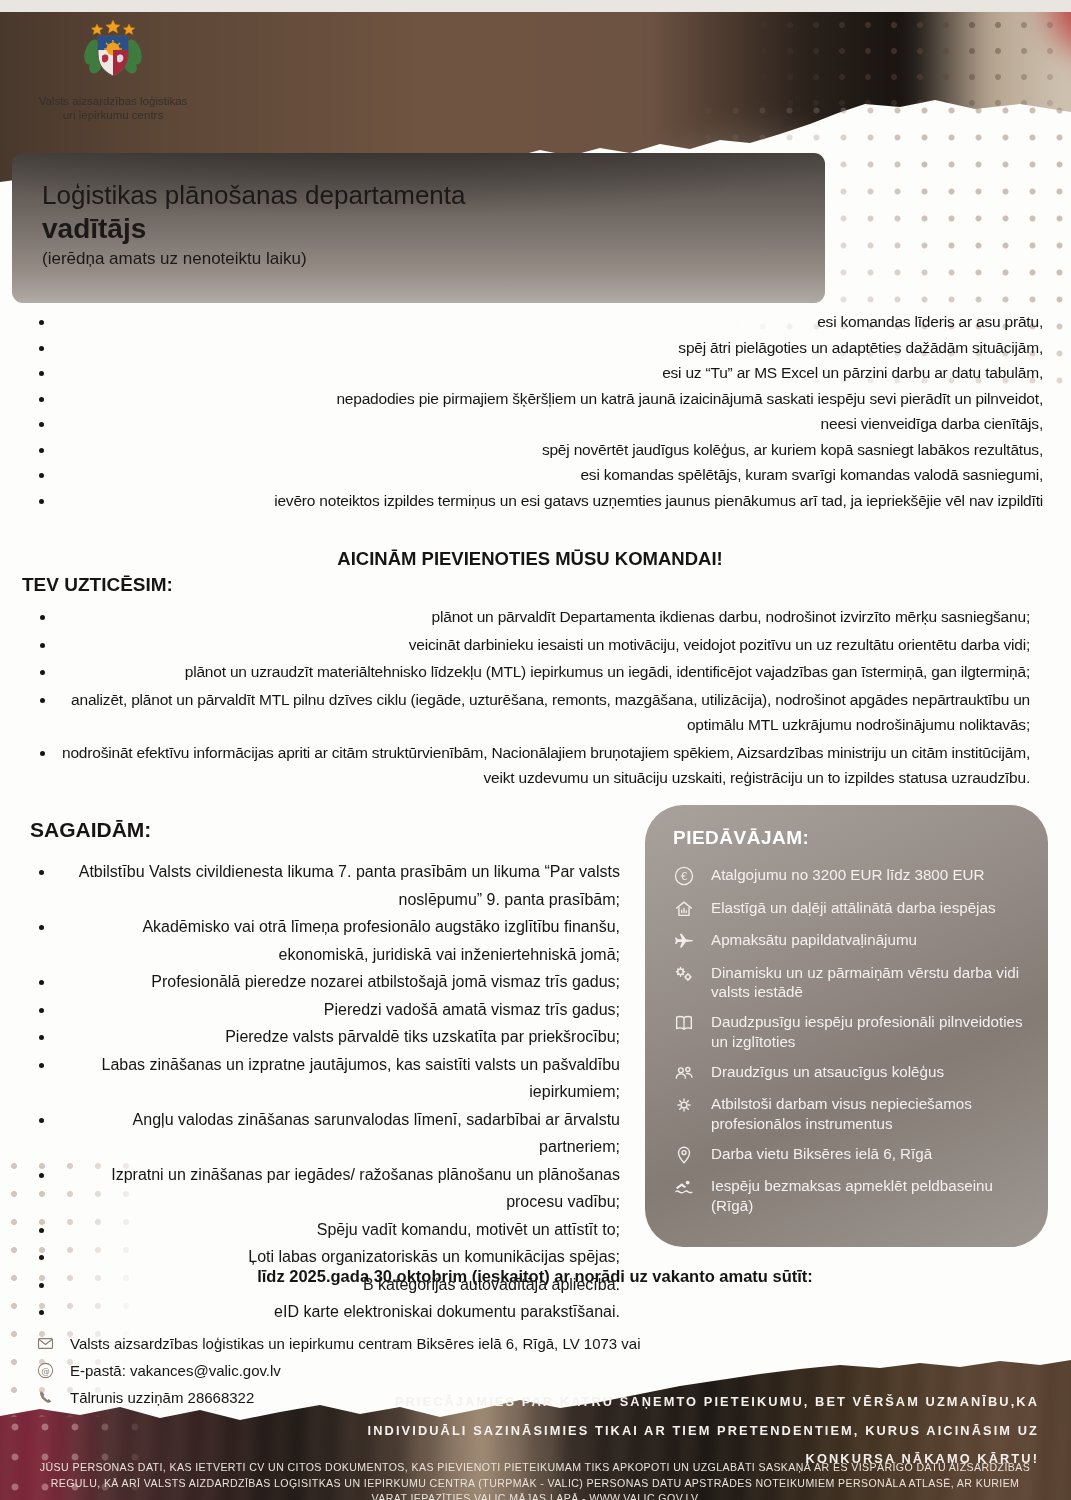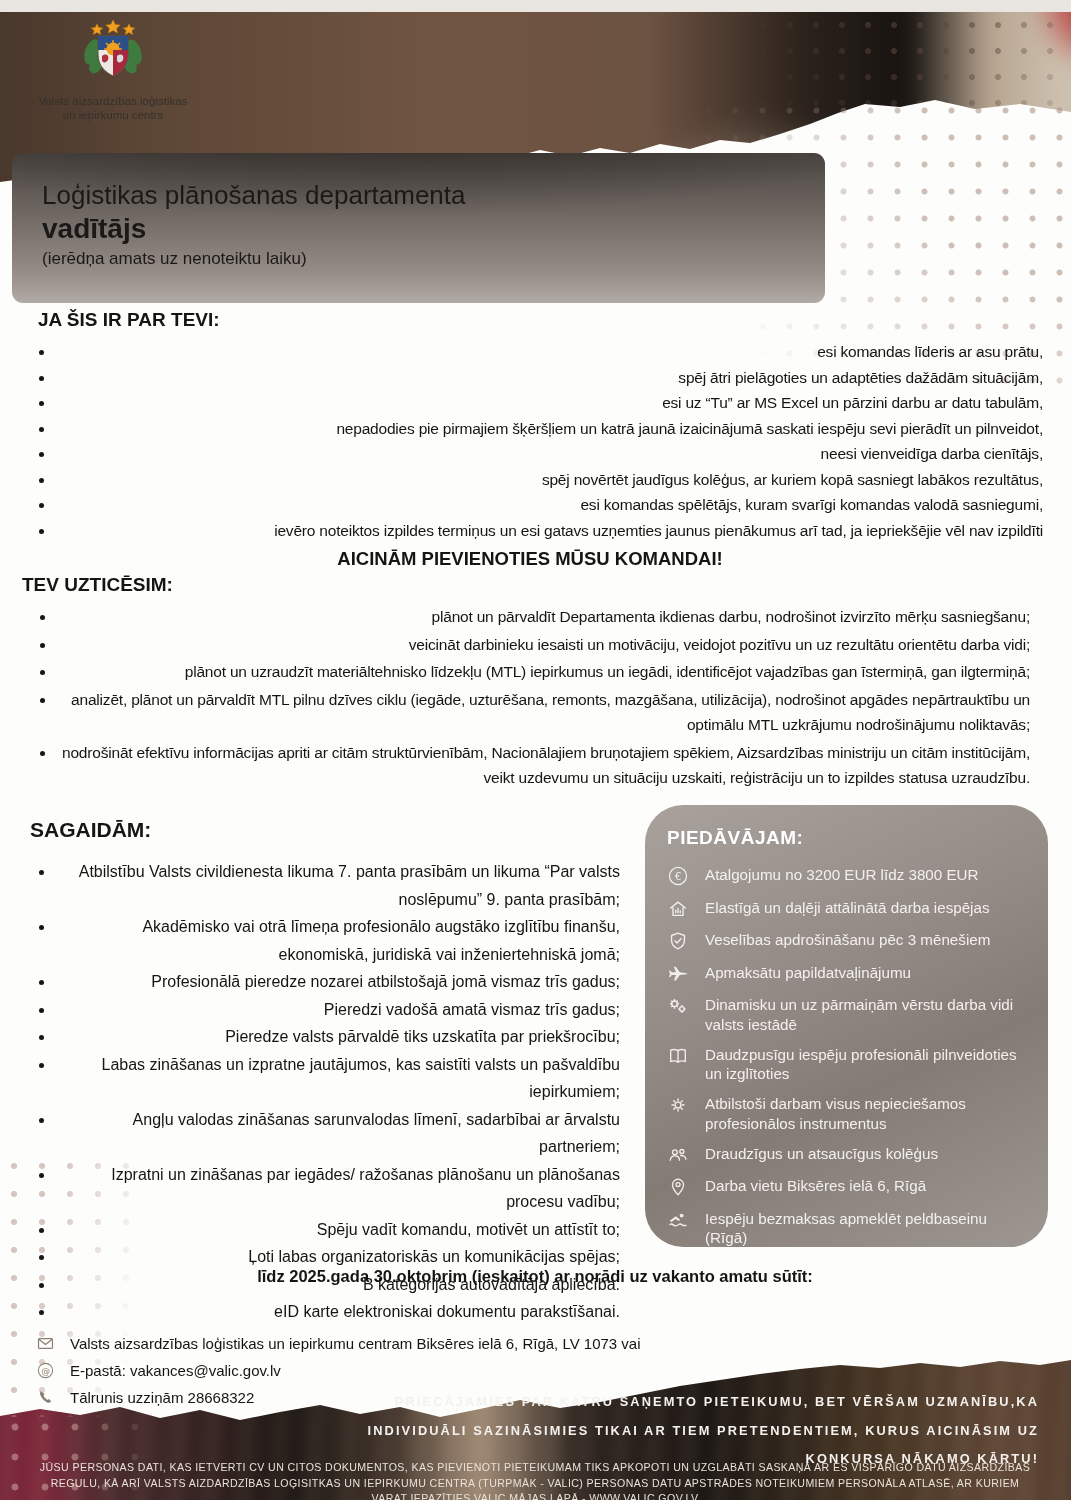--- a/index.html
+++ b/index.html
@@ -69,21 +69,21 @@
   .sec-sagaidam{left:30px;top:806px;width:590px;letter-spacing:0;}
   .sec-sagaidam h3{font-size:21px;margin-bottom:16px;}
   .sec-sagaidam ul{padding-left:25px;}
   .sec-sagaidam li{font-size:16px;line-height:27.5px;}
   
   .offer-panel{
     position:absolute;left:645px;top:793px;width:403px;height:442px;border-radius:38px;
     background:linear-gradient(155deg,#a8a19c 0%,#948b86 38%,#847b75 62%,#9e9690 100%);
     color:#f3f0ee;overflow:hidden;
   }
-  .offer-panel .inner{padding:22px 24px 0 22px;}
+  .offer-panel .inner{padding:22px 24px 0 28px;}
   .offer-panel h3{margin:0 0 16px 0;font-size:19px;font-weight:800;letter-spacing:.5px;color:#ffffff;}
   .offer-item{display:flex;align-items:flex-start;margin-bottom:10.5px;}
   .offer-item .oicon{flex:0 0 24px;margin-right:14px;margin-top:0;color:#f1edea;}
   .offer-item .oicon svg{width:22px;height:22px;display:block;}
   .offer-item .otext{font-size:15.2px;line-height:19.5px;}
   
   .motivation{position:absolute;left:85px;top:1248px;width:900px;text-align:center;
               font-size:16.5px;font-weight:700;line-height:33px;}
   .contacts{position:absolute;left:36px;top:1322px;width:700px;}
   .contact-row{display:flex;align-items:center;margin-bottom:8px;}
@@ -178,21 +178,20 @@
 
   <div class="banner">
     <div class="inner">
       <div class="t1">Loģistikas plānošanas departamenta</div>
       <div class="t2">vadītājs</div>
       <div class="t3">(ierēdņa amats uz nenoteiktu laiku)</div>
     </div>
   </div>
 
   <div class="sec sec-tevi">
-    <h3>JA ŠIS IR PAR TEVI:</h3>
     <ul>
 
     <li>esi komandas līderis ar asu prātu,</li>
         <li>spēj ātri pielāgoties un adaptēties dažādām situācijām,</li>
         <li>esi uz “Tu” ar MS Excel un pārzini darbu ar datu tabulām,</li>
         <li>nepadodies pie pirmajiem šķēršļiem un katrā jaunā izaicinājumā saskati iespēju sevi pierādīt un pilnveidot,</li>
         <li>neesi vienveidīga darba cienītājs,</li>
         <li>spēj novērtēt jaudīgus kolēģus, ar kuriem kopā sasniegt labākos rezultātus,</li>
         <li>esi komandas spēlētājs, kuram svarīgi komandas valodā sasniegumi,</li>
         <li>ievēro noteiktos izpildes termiņus un esi gatavs uzņemties jaunus pienākumus arī tad, ja iepriekšējie vēl nav izpildīti</li>
@@ -251,29 +250,20 @@
             <span class="oicon">
               <svg viewBox="0 0 24 24" fill="none" stroke="currentColor" stroke-width="1.5" stroke-linecap="round" stroke-linejoin="round">
                 <path d="M4 11 L12 4.5 L20 11"></path>
                 <path d="M6.5 10.5 V19 H17.5 V10.5"></path>
                 <path d="M9.5 16 v-2.6 M12 16 v-4.6 M14.5 16 v-1.8"></path>
               </svg>
             </span>
             <span class="otext">Elastīgā un daļēji attālinātā darba iespējas</span>
           </div>
 
-          <div class="offer-item">
-            <span class="oicon">
-              <svg viewBox="0 0 24 24" fill="none" stroke="currentColor" stroke-width="1.5" stroke-linecap="round" stroke-linejoin="round">
-                <path d="M12 3.5 L19 6 V11.5 C19 16 16 19 12 20.5 C8 19 5 16 5 11.5 V6 Z"></path>
-                <path d="M8.8 12 l2.2 2.2 4.2-4.6"></path>
-              </svg>
-            </span>
-            <span class="otext">Veselības apdrošināšanu pēc 3 mēnešiem</span>
-          </div>
 
           <div class="offer-item">
             <span class="oicon">
               <svg viewBox="0 0 24 24" fill="currentColor">
                 <path d="M21.5 11.2 L14 10.2 L9.6 4.2 H7.5 L9.8 10.2 H5.2 L3.6 8.2 H2.2 L3.2 11.7 L2.2 15.2 H3.6 L5.2 13.2 H9.8 L7.5 19.2 H9.6 L14 13.2 L21.5 12.2 C22.2 12 22.2 11.4 21.5 11.2 Z"></path>
               </svg>
             </span>
             <span class="otext">Apmaksātu papildatvaļinājumu</span>
           </div>
 
@@ -295,37 +285,37 @@
                 <path d="M12 6.2 C9.6 4.7 6.5 4.6 4 5.6 V18 C6.5 17 9.6 17.1 12 18.6 C14.4 17.1 17.5 17 20 18 V5.6 C17.5 4.6 14.4 4.7 12 6.2 Z"></path>
                 <path d="M12 6.2 V18.6"></path>
               </svg>
             </span>
             <span class="otext">Daudzpusīgu iespēju profesionāli pilnveidoties un izglītoties</span>
           </div>
 
           <div class="offer-item">
             <span class="oicon">
               <svg viewBox="0 0 24 24" fill="none" stroke="currentColor" stroke-width="1.5" stroke-linecap="round" stroke-linejoin="round">
-                <circle cx="12" cy="12" r="3.2"></circle>
-                <path d="M12 5.4 v2 M12 16.6 v2 M5.4 12 h2 M16.6 12 h2 M7.3 7.3 l1.4 1.4 M15.3 15.3 l1.4 1.4 M16.7 7.3 l-1.4 1.4 M8.7 15.3 l-1.4 1.4"></path>
-              </svg>
-            </span>
-            <span class="otext">Atbilstoši darbam visus nepieciešamos profesionālos instrumentus</span>
-          </div>
-
-          <div class="offer-item">
-            <span class="oicon">
-              <svg viewBox="0 0 24 24" fill="none" stroke="currentColor" stroke-width="1.5" stroke-linecap="round" stroke-linejoin="round">
                 <circle cx="8.6" cy="9" r="2.6"></circle>
                 <path d="M3.6 17.6 c0-3 2.2-4.7 5-4.7 s5 1.7 5 4.7"></path>
                 <circle cx="16.2" cy="8.2" r="2.2"></circle>
                 <path d="M14.8 12.6 c2.8-.3 5.8 1 5.8 4.1"></path>
               </svg>
             </span>
             <span class="otext">Draudzīgus un atsaucīgus kolēģus</span>
+          </div>
+
+          <div class="offer-item">
+            <span class="oicon">
+              <svg viewBox="0 0 24 24" fill="none" stroke="currentColor" stroke-width="1.5" stroke-linecap="round" stroke-linejoin="round">
+                <circle cx="12" cy="12" r="3.2"></circle>
+                <path d="M12 5.4 v2 M12 16.6 v2 M5.4 12 h2 M16.6 12 h2 M7.3 7.3 l1.4 1.4 M15.3 15.3 l1.4 1.4 M16.7 7.3 l-1.4 1.4 M8.7 15.3 l-1.4 1.4"></path>
+              </svg>
+            </span>
+            <span class="otext">Atbilstoši darbam visus nepieciešamos profesionālos instrumentus</span>
           </div>
 
           <div class="offer-item">
             <span class="oicon">
               <svg viewBox="0 0 24 24" fill="none" stroke="currentColor" stroke-width="1.5" stroke-linecap="round" stroke-linejoin="round">
                 <path d="M12 3.6 c-3.3 0-6 2.6-6 5.9 0 4.4 6 11 6 11 s6-6.6 6-11 c0-3.3-2.7-5.9-6-5.9 Z"></path>
                 <circle cx="12" cy="9.4" r="2.2"></circle>
               </svg>
             </span>
             <span class="otext">Darba vietu Biksēres ielā 6, Rīgā</span>

